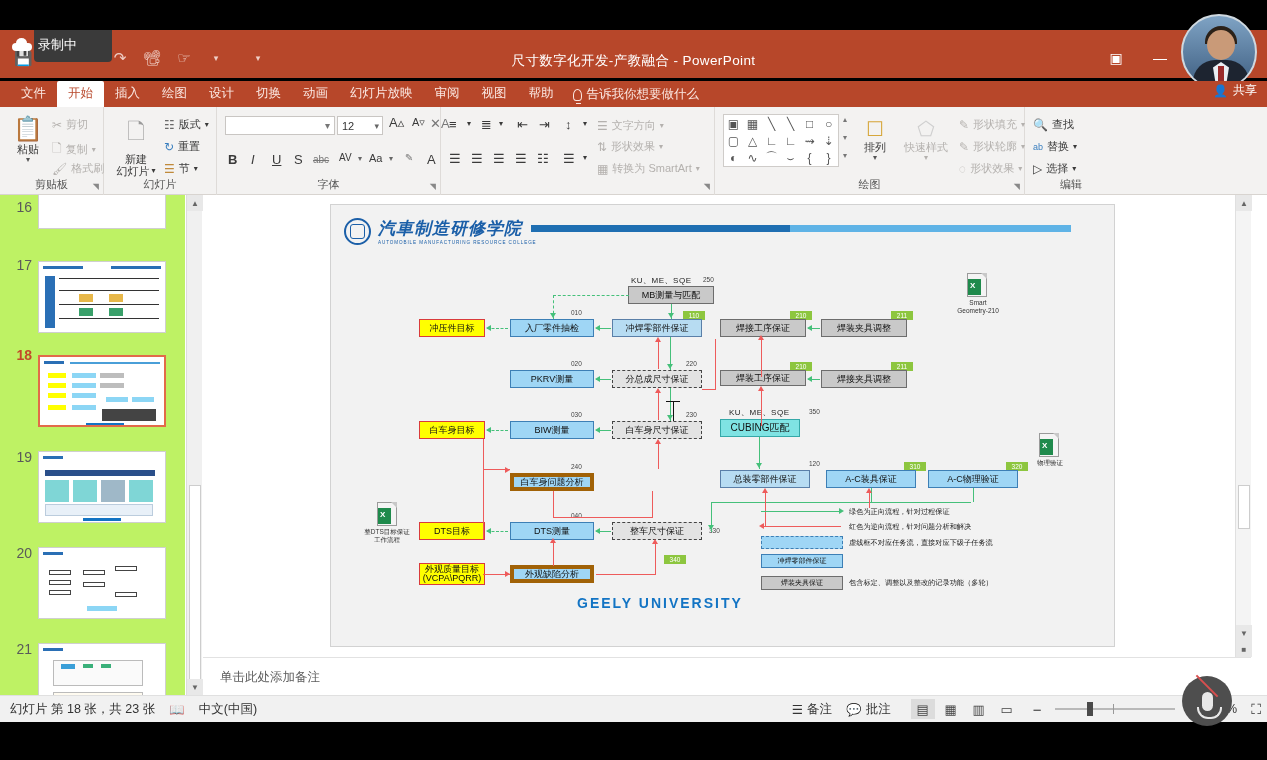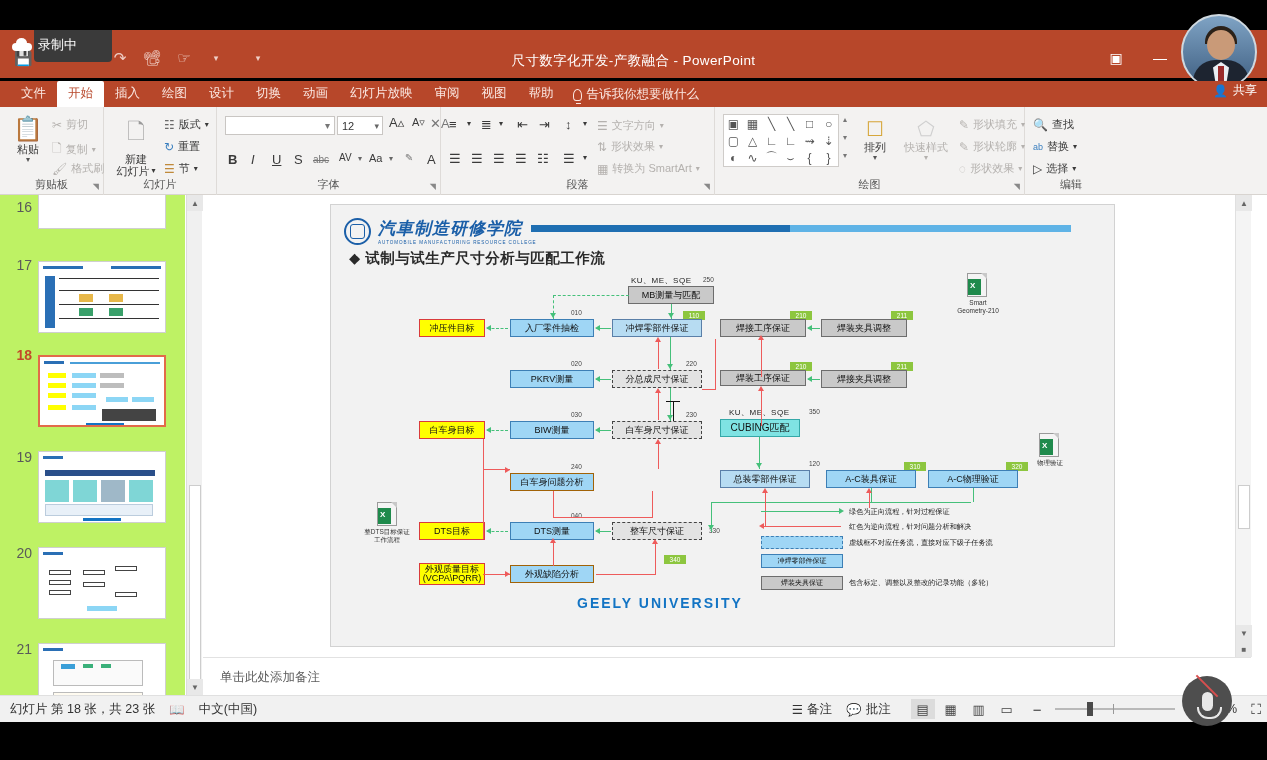--- a/index.html
+++ b/index.html
@@ -113,21 +113,21 @@
   .sl-title { position:absolute; left:18px; top:44px; font-size:14.5px; font-weight:bold; color:#2a2a2a; letter-spacing:.5px; }
 
   .diagram { position:absolute; left:0; top:0; width:783px; height:441px; }
   .nd { position:absolute; display:flex; align-items:center; justify-content:center; text-align:center; font-size:9px; line-height:10px; color:#111; }
   .nd-yellow { background:#ffff00; border:1px solid #d93b3b; }
   .nd-blue { background:#9fd6f5; border:1px solid #3d7fb5; }
   .nd-blue2 { background:#b7dcf2; border:1px solid #5a7fa8; }
   .nd-gray { background:#c9c9c9; border:1.4px solid #6d6d6d; }
   .nd-dash { background:#e3e3e3; border:1.6px dashed #444; }
   .nd-cyan { background:#7fe3e3; border:1px solid #35a8a8; }
-  .nd-pinkb { background:#9fd6f5; border:1px solid #a16207;font-family:Liberation Serif, serif; }
+  .nd-pinkb { background:#9fd6f5; border:4px solid #a16207;font-family:Liberation Serif, serif; }
   .tag { position:absolute; background:#8dc63f; color:#fff; font-size:6.5px; display:flex; align-items:center; justify-content:center; }
   .numlbl { position:absolute; font-size:6.5px; color:#444; }
   .rolelbl { position:absolute; font-size:8px; color:#222; letter-spacing:.5px; }
 
   .ln { position:absolute; }
   .lg { background:#45c07a; }
   .lr { background:#ee5b5b; }
   .lgd { border-top:1.2px dashed #45c07a; height:0; }
   .lgv { border-left:1.2px dashed #45c07a; width:0; }
   .lk { background:#111; }
@@ -314,21 +314,20 @@
       <div class="smrow dis" style="left:156px;top:32px;">
         <span class="ic">⇅</span>
         <span>形状效果</span>
         <span style="font-size:8px;">▾</span>
       </div>
       <div class="smrow dis" style="left:156px;top:54px;">
         <span class="ic">▦</span>
         <span>转换为 SmartArt</span>
         <span style="font-size:8px;">▾</span>
       </div>
-      <div class="grp-label">段落</div>
       <div style="position:absolute;right:4px;bottom:4px;font-size:8px;color:#888;">◥</div>
     </div>
 
     <div class="grp" style="left:715px;width:310px;">
       <div class="shapes-pal" style="left:8px;top:7px;">
         <div>▣</div>
         <div>▦</div>
         <div>╲</div>
         <div>╲</div>
         <div>□</div>
@@ -496,21 +495,20 @@
       <div class="slide">
 
         <div class="sl-logo">
           <div class="ring"></div>
           <div>
             <div class="cn">汽車制造研修学院</div>
             <div class="en2">AUTOMOBILE MANUFACTURING RESOURCE COLLEGE</div>
           </div>
         </div>
         <div class="sl-bar"></div>
-        <div class="sl-title">◆ 试制与试生产尺寸分析与匹配工作流</div>
 
         <div class="diagram">
 
           <div class="rolelbl" style="left:300px;top:70px;">KU、ME、SQE</div>
           <div class="rolelbl" style="left:398px;top:202px;">KU、ME、SQE</div>
 
           <div class="numlbl" style="left:372px;top:71px;">250</div>
           <div class="nd nd-gray" style="left:297px;top:81px;width:86px;height:18px;">MB测量与匹配</div>
 
           <div class="numlbl" style="left:240px;top:104px;">010</div>

